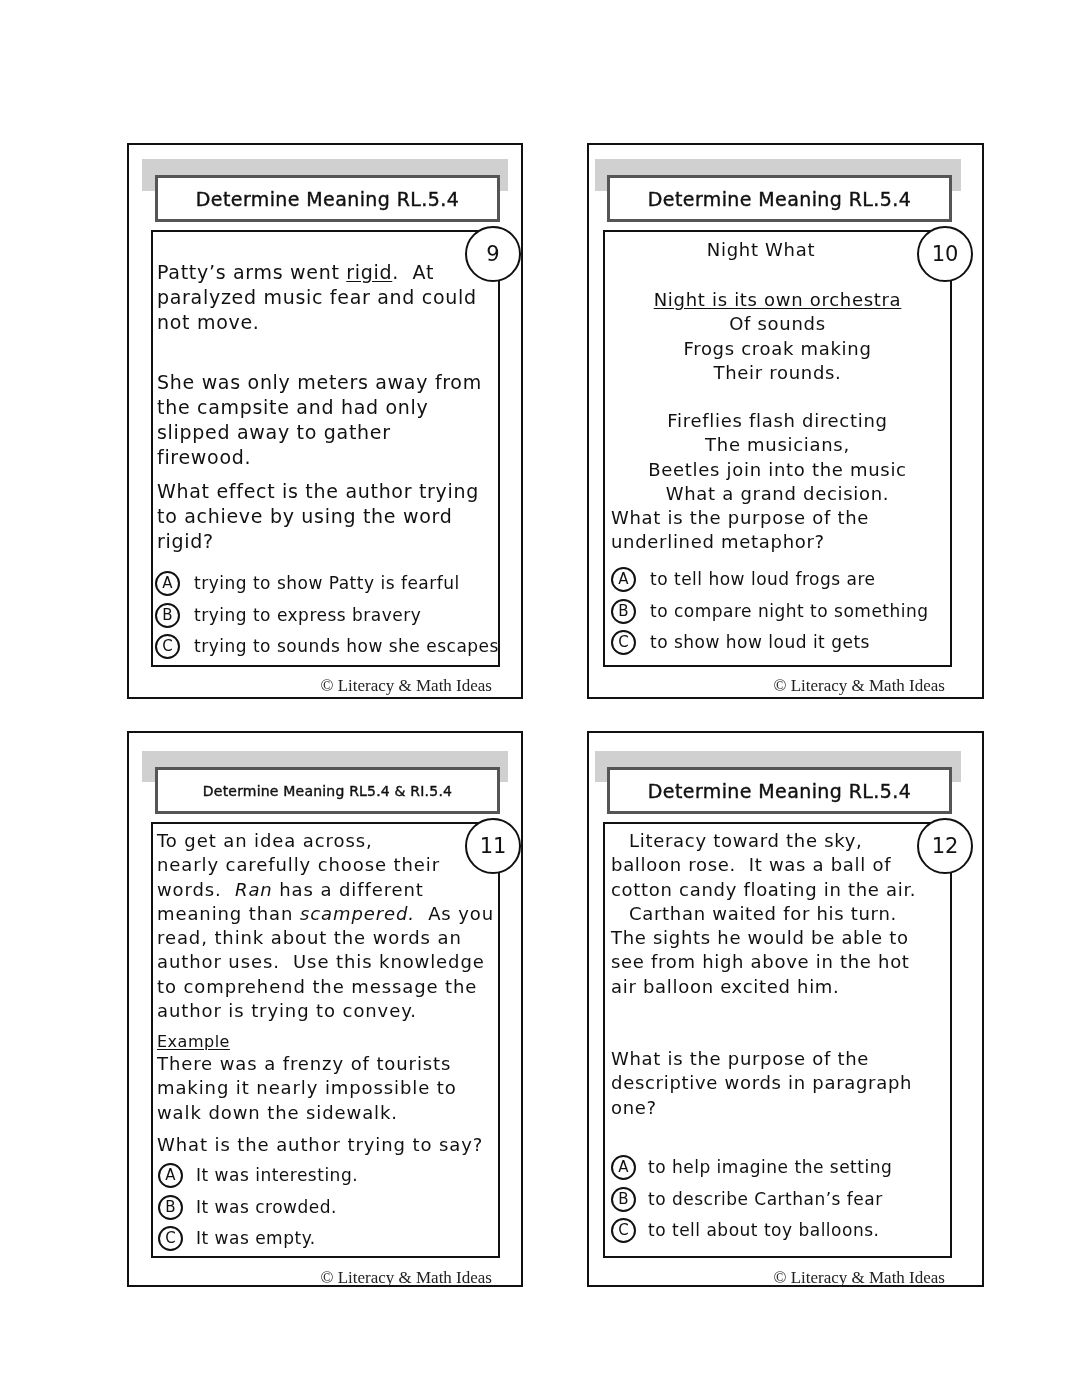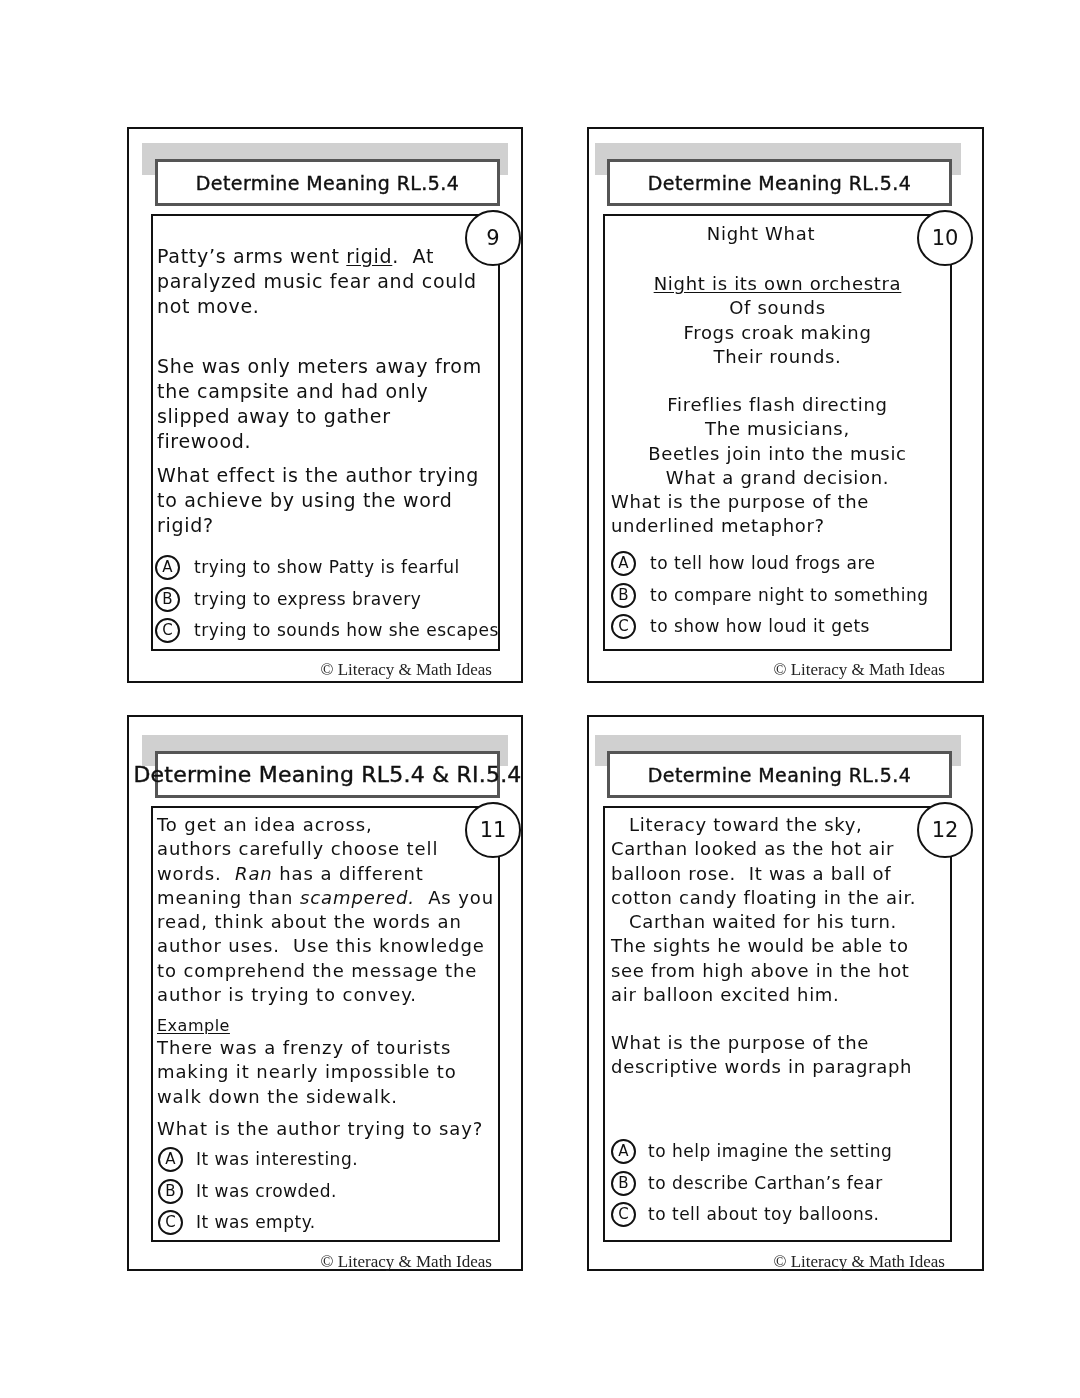--- a/index.html
+++ b/index.html
@@ -1,20 +1,20 @@
 <!DOCTYPE html>
 <html><head>
   <meta charset="utf-8">
   <style>
     html, body { margin: 0; padding: 0; }
     body {
       width: 1080px; height: 1398px; background: #ffffff; position: relative;
       font-family: "DejaVu Sans", sans-serif; color: #111111; overflow: hidden;
     }
-    .card { position: absolute; box-sizing: border-box; border: 2px solid #111; height: 556px; background: #fff; }
+    .card { position: absolute; box-sizing: border-box; border: 2px solid #111; height: 556px; background: #fff; margin-top: 16px; }
     .col-l { left: 127px; width: 396px; }
     .col-r { left: 587px; width: 397px; }
     .row-t { top: 127px; }
     .row-b { top: 715px; }
 
     .band { position: absolute; width: 366px; background: #d0d0d0; }
     .col-l .band { left: 13px; }
     .col-r .band { left: 6px; }
     .row-t .band { top: 14px; height: 32px; }
     .row-b .band { top: 18px; height: 31px; }
@@ -22,21 +22,21 @@
     .title-box {
       position: absolute; box-sizing: border-box; width: 345px; height: 47px;
       border: 3px solid #555; background: #fff;
       display: flex; align-items: center; justify-content: center;
     }
     .col-l .title-box { left: 26px; }
     .col-r .title-box { left: 18px; }
     .row-t .title-box { top: 30px; }
     .row-b .title-box { top: 34px; }
     .title { font-size: 19px; letter-spacing: 0.4px; -webkit-text-stroke: 0.4px #111; white-space: nowrap; }
-    .title.small { font-size: 22px; letter-spacing: 0.2px; }
+    .title.small { font-size: 14px; letter-spacing: 0.2px; }
 
     .inner { position: absolute; box-sizing: border-box; width: 349px; border: 2px solid #111; background: #fff; }
     .col-l .inner { left: 22px; }
     .col-r .inner { left: 14px; }
     .row-t .inner { top: 85px; height: 437px; }
     .row-b .inner { top: 89px; height: 436px; }
 
     .num {
       position: absolute; left: 312px; top: -6px; width: 56px; height: 56px; box-sizing: border-box;
       border: 2px solid #111; border-radius: 50%; background: #fff;
@@ -171,21 +171,21 @@
   <div class="band"></div>
   <div class="title-box">
     <span class="title small">Determine Meaning RL5.4 &amp; RI.5.4</span>
   </div>
   <div class="inner c3">
     <div class="num">
       <span>11</span>
     </div>
     <div class="blk" style="left:4px;top:5px">
       <div class="ln">To get an idea across,</div>
-      <div class="ln">authors carefully choose tell</div>
+      <div class="ln">nearly carefully choose their</div>
       <div class="ln"><span>words.  </span><span class="it">Ran</span><span> has a different</span></div>
       <div class="ln"><span>meaning than </span><span class="it">scampered.</span><span>  As you</span></div>
       <div class="ln">read, think about the words an</div>
       <div class="ln">author uses.  Use this knowledge</div>
       <div class="ln">to comprehend the message the</div>
       <div class="ln">author is trying to convey.</div>
     </div>
     <div class="blk example-label" style="left:4px;top:209px">
       <span class="u">Example</span>
     </div>
@@ -219,31 +219,31 @@
   <div class="band"></div>
   <div class="title-box">
     <span class="title">Determine Meaning RL.5.4</span>
   </div>
   <div class="inner c4">
     <div class="num">
       <span>12</span>
     </div>
     <div class="blk" style="left:6px;top:5px">
       <div class="ln indent">Literacy toward the sky,</div>
-      <div class="ln">Carthan looked as the hot air</div>
       <div class="ln">balloon rose.  It was a ball of</div>
       <div class="ln">cotton candy floating in the air.</div>
       <div class="ln indent">Carthan waited for his turn.</div>
       <div class="ln">The sights he would be able to</div>
       <div class="ln">see from high above in the hot</div>
       <div class="ln">air balloon excited him.</div>
     </div>
     <div class="blk" style="left:6px;top:223px">
       <div class="ln">What is the purpose of the</div>
       <div class="ln">descriptive words in paragraph</div>
+      <div class="ln">one?</div>
     </div>
     <div class="opts" style="top:328px">
       <div class="opt">
         <span class="bubble" style="left:6px">A</span>
         <span class="opt-text" style="left:43px">to help imagine the setting</span>
       </div>
       <div class="opt">
         <span class="bubble" style="left:6px">B</span>
         <span class="opt-text" style="left:43px">to describe Carthan’s fear</span>
       </div>

